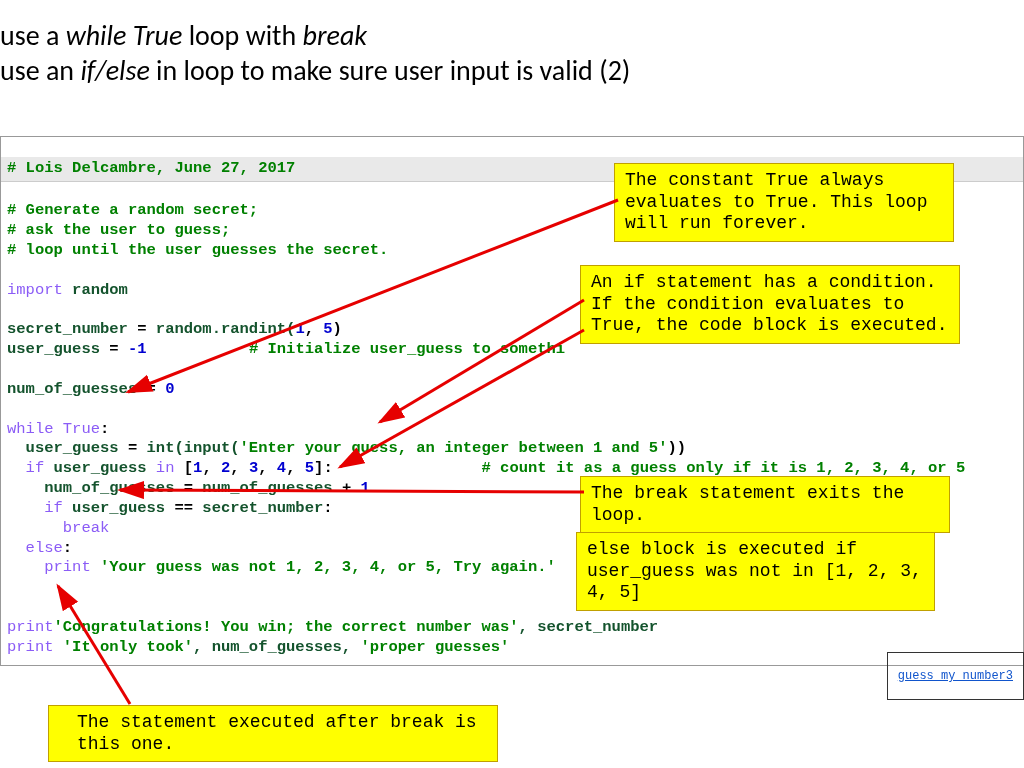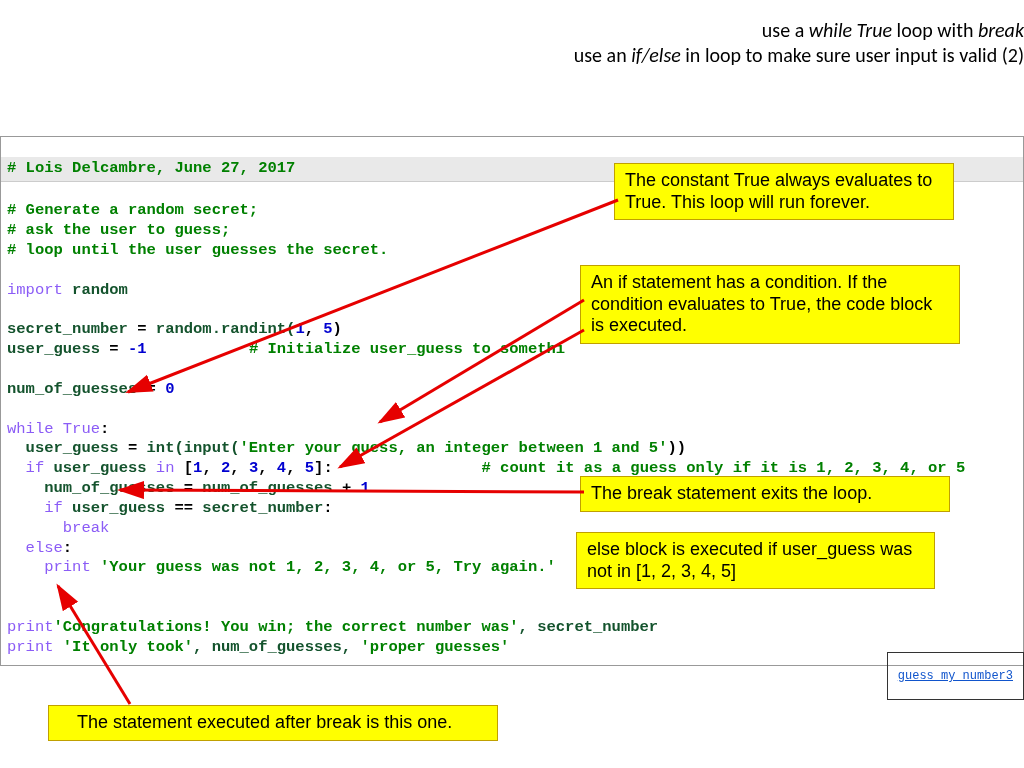--- a/index.html
+++ b/index.html
@@ -6,24 +6,24 @@
   body {
     margin: 0;
     width: 1024px;
     height: 768px;
     background: #fff;
     font-family: Calibri, Arial, sans-serif;
     position: relative;
     overflow: hidden;
   }
   .title-area {
-    text-align: right;
+    text-align: left;
     padding-top: 18px;
     padding-bottom: 10px;
-    font-size: 20px;
+    font-size: 28px;
     color: #000;
     line-height: 1.25;
   }
   .title-area .it { font-style: italic; }
   .code-panel {
     position: absolute;
     left: 0;
     top: 136px;
     width: 1024px;
     height: 530px;
@@ -51,21 +51,21 @@
   .c-str { color: #008000; font-weight: bold; }
   .c-plain { color: #000; font-weight: bold; }
 
   .callout {
     position: absolute;
     background: #ffff00;
     border: 1.5px solid #c0a000;
     padding: 6px 10px;
     font-size: 18px;
     line-height: 1.2;
-    font-family: Liberation Sans, sans-serif;
+    font-family: Liberation Mono, monospace;
     color: #000;
   }
   .link-box {
     position: absolute;
     right: 0;
     bottom: 68px;
     border: 1.5px solid #333;
     padding: 16px 10px;
     font-family: "Courier New", monospace;
     font-size: 12px;

